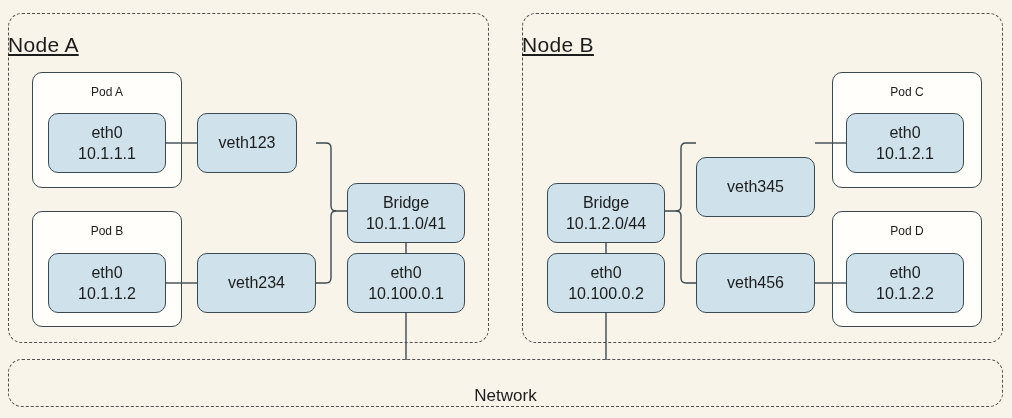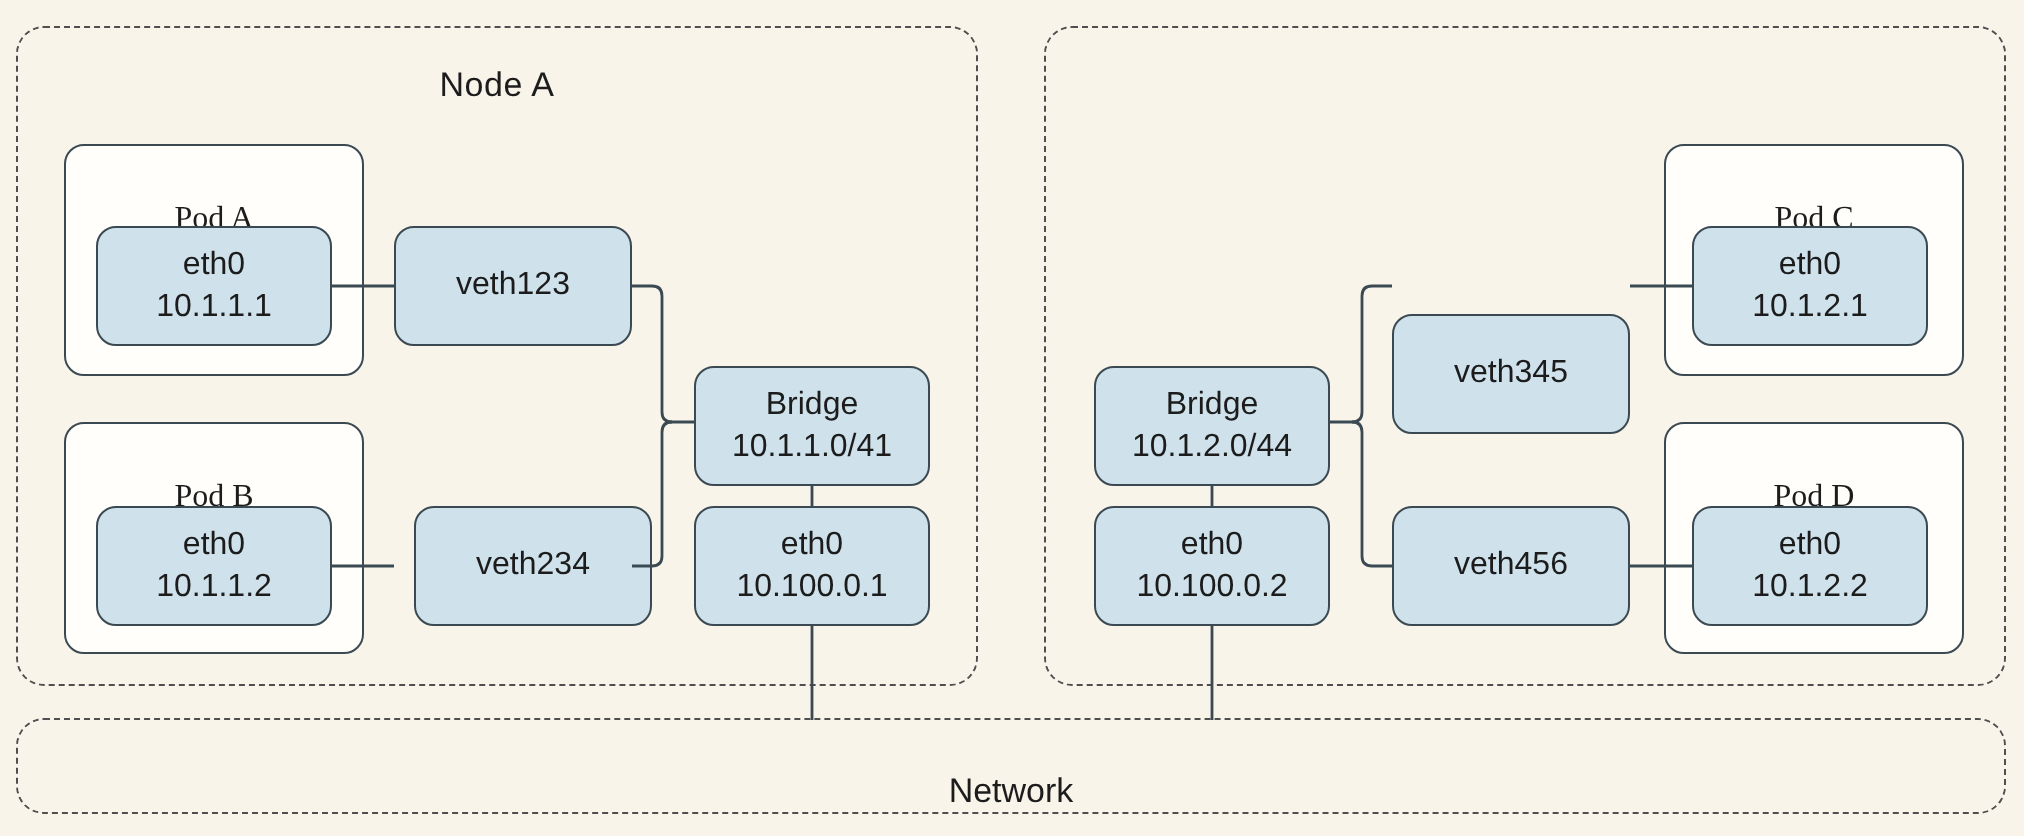--- a/index.html
+++ b/index.html
@@ -14,35 +14,34 @@
   * { box-sizing:border-box; }
 
   .dashed-box {
     position:absolute;
     border:1.6px dashed #4f4f4f;
     border-radius:14px;
     background:transparent;
   }
   .node-title {
     position:absolute;
-    font-size:17px;
-    text-align:center;
+    font-size:21px;
     letter-spacing:0.3px;
+    text-decoration:underline;
   }
   .pod {
     position:absolute;
     background:#fffefb;
     border:1.4px solid #3b4a52;
     border-radius:10px;
   }
   .pod-title {
     text-align:center;
-    padding-top:28px;
-    font-size:16px;
-    font-family:Liberation Serif, serif;
+    padding-top:12px;
+    font-size:12px;
   }
   .bbox {
     position:absolute;
     background:#cfe2ec;
     border:1.4px solid #3b4a52;
     border-radius:10px;
     display:flex;
     flex-direction:column;
     align-items:center;
     justify-content:center;
@@ -81,41 +80,42 @@
   #pod-a { left:32px;  top:72px;  width:150px; height:116px; }
   #pod-b { left:32px;  top:211px; width:150px; height:116px; }
   #pod-c { left:832px; top:72px;  width:150px; height:116px; }
   #pod-d { left:832px; top:211px; width:150px; height:116px; }
 
   #eth0-pod-a { left:48px;  top:113px; width:118px; height:60px; }
   #eth0-pod-b { left:48px;  top:253px; width:118px; height:60px; }
   #eth0-pod-c { left:846px; top:113px; width:118px; height:60px; }
   #eth0-pod-d { left:846px; top:253px; width:118px; height:60px; }
 
-  #veth123 { left:197px; top:113px; width:119px; height:60px; }
-  #veth234 { left:197px; top:253px; width:119px; height:60px;margin-left:10px; }
+  #veth123 { left:197px; top:113px; width:100px; height:60px; }
+  #veth234 { left:197px; top:253px; width:119px; height:60px; }
   #veth345 { left:696px; top:113px; width:119px; height:60px;margin-top:44px; }
   #veth456 { left:696px; top:253px; width:119px; height:60px; }
 
   #bridge-a { left:347px; top:183px; width:118px; height:60px; }
   #eth-node-a { left:347px; top:253px; width:118px; height:60px; }
   #bridge-b { left:547px; top:183px; width:118px; height:60px; }
   #eth-node-b { left:547px; top:253px; width:118px; height:60px; }
 
   #network { left:8px; top:359px; width:995px; height:48px; }
 </style>
 </head>
 <body>
 
 <div class="canvas">
 
   <div class="dashed-box" id="node-a"></div>
   <div class="dashed-box" id="node-b"></div>
 
   <div class="node-title" id="node-a-title">Node A</div>
+  <div class="node-title" id="node-b-title">Node B</div>
 
   <div class="pod" id="pod-a">
     <div class="pod-title">Pod A</div>
   </div>
   <div class="pod" id="pod-b">
     <div class="pod-title">Pod B</div>
   </div>
   <div class="pod" id="pod-c">
     <div class="pod-title">Pod C</div>
   </div>

